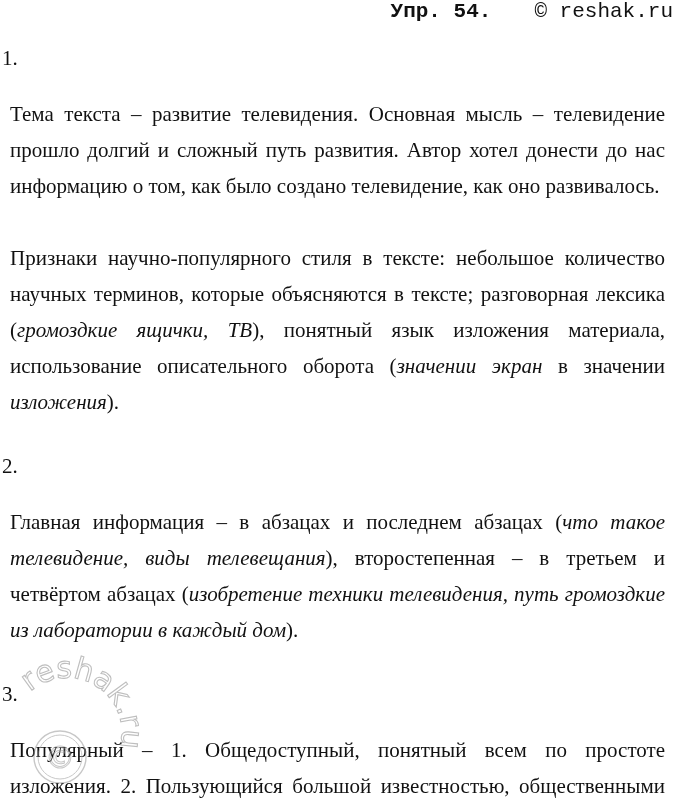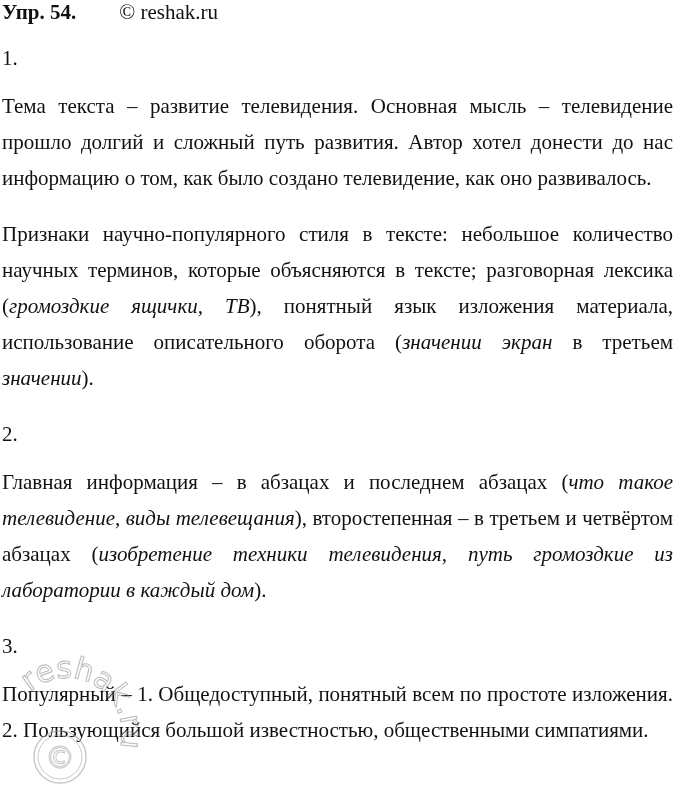--- a/index.html
+++ b/index.html
@@ -15,24 +15,25 @@
     font-family: "Liberation Serif", "DejaVu Serif", serif;
     color: #111111;
   }
   .header {
     position: absolute;
     left: 2px;
     right: 4px;
     top: 0px;
     height: 26px;
     display: flex;
-    justify-content: flex-start;
+    justify-content: flex-end;
     align-items: flex-start;
     font-size: 21px;
     line-height: 24px;
+    font-family: Liberation Mono, monospace;
   }
   .header .title {
     font-weight: bold;
   }
   .header .copyright {
     font-weight: normal;
     margin-left: 43px;
   }
   .content {
     position: absolute;
@@ -40,21 +41,21 @@
     top: 40px;
     width: 671px;
     font-size: 21px;
     line-height: 36px;
   }
   .num {
     margin: 0;
     height: 36px;
   }
   p.para {
-    margin: 0;
+    margin: 8px;
     text-align: justify;
     text-align-last: left;
   }
   .gap-med { height: 20px; }
   .gap-num-after { height: 12px; }
   em { font-style: italic; }
 
   .watermark {
     position: absolute;
     left: 10px;
@@ -72,21 +73,21 @@
   <span class="title">Упр. 54.</span>
   <span class="copyright">© reshak.ru</span>
 </div>
 
 <div class="content">
 
   <div class="num">1.</div>
   <div class="gap-num-after"></div>
   <p class="para"><span>Тема текста – развитие телевидения. Основная мысль – телевидение прошло долгий и сложный путь развития. Автор хотел донести до нас информацию о том, как было создано телевидение, как оно развивалось.</span></p>
   <div class="gap-med"></div>
-  <p class="para"><span>Признаки научно-популярного стиля в тексте: небольшое количество научных терминов, которые объясняются в тексте; разговорная лексика (</span><em>громоздкие ящички, ТВ</em><span>), понятный язык изложения материала, использование описательного оборота (</span><em>значении экран</em><span> в третьем </span><em>значении</em><span>).</span></p>
+  <p class="para"><span>Признаки научно-популярного стиля в тексте: небольшое количество научных терминов, которые объясняются в тексте; разговорная лексика (</span><em>громоздкие ящички, ТВ</em><span>), понятный язык изложения материала, использование описательного оборота (</span><em>значении экран</em><span> в значении </span><em>изложения</em><span>).</span></p>
   <div class="gap-med"></div>
 
   <div class="num">2.</div>
   <div class="gap-num-after"></div>
   <p class="para"><span>Главная информация – в абзацах и последнем абзацах (</span><em>что такое телевидение, виды телевещания</em><span>), второстепенная – в третьем и четвёртом абзацах (</span><em>изобретение техники телевидения, путь громоздкие из лаборатории в каждый дом</em><span>).</span></p>
   <div class="gap-med"></div>
 
   <div class="num">3.</div>
   <div class="gap-num-after"></div>
   <p class="para"><span>Популярный – 1. Общедоступный, понятный всем по простоте изложения. 2. Пользующийся большой известностью, общественными симпатиями.</span></p>

